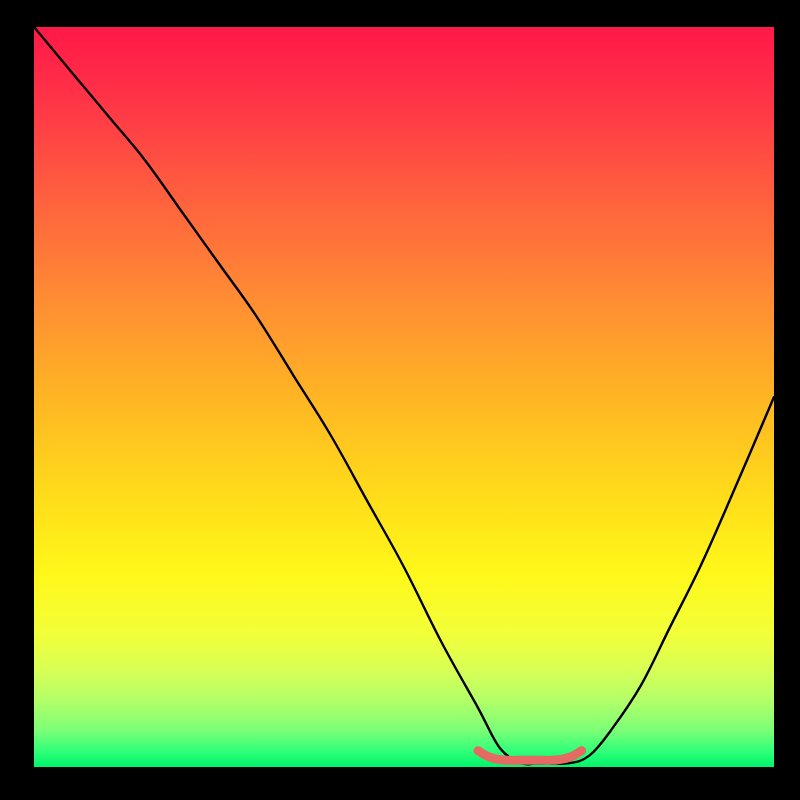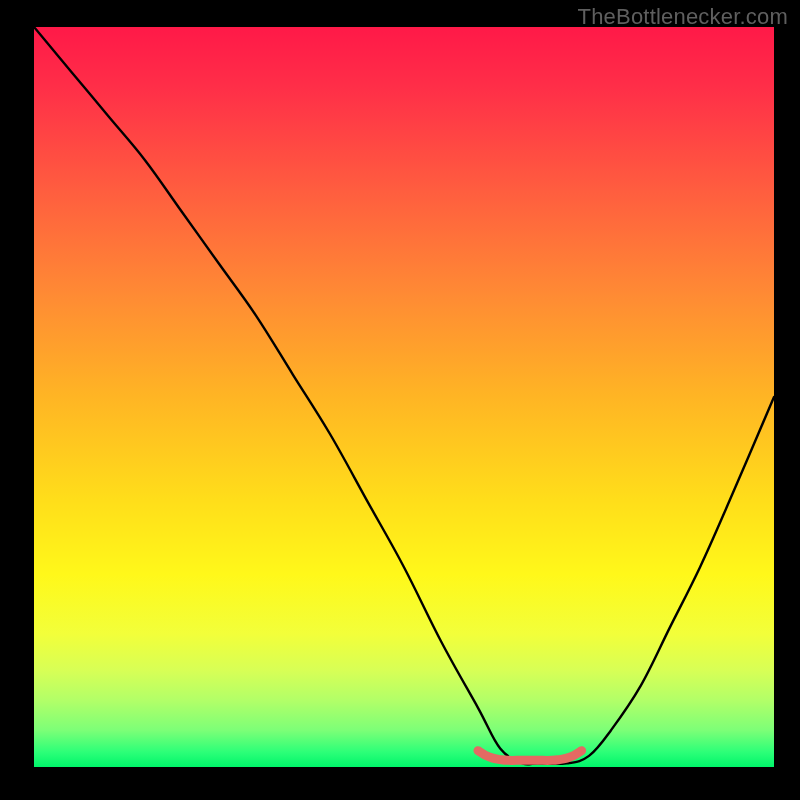--- a/index.html
+++ b/index.html
@@ -63,21 +63,20 @@
     left: 0;
     top: 0;
     width: 100%;
     height: 100%;
   }
 </style>
 </head>
 <body>
 
 <div class="frame">
-  <div class="watermark">TheBottlenecker.com</div>
 
   <div class="plot-area">
     <div class="gradient"></div>
     <svg class="curve" viewBox="0 0 740 740" preserveAspectRatio="none">
       <path id="curve-path" fill="none" stroke="#000" stroke-width="2.4" stroke-linecap="round" stroke-linejoin="round" d="M 0.0 0.0 C 6.7 8.0, 23.7 28.4, 37.0 44.4 C 50.3 60.4, 60.7 72.8, 74.0 88.8 C 87.3 104.8, 97.7 115.9, 111.0 133.2 C 124.3 150.5, 134.7 166.4, 148.0 185.0 C 161.3 203.6, 171.7 218.2, 185.0 236.8 C 198.3 255.4, 208.7 268.6, 222.0 288.6 C 235.3 308.6, 245.7 326.5, 259.0 347.8 C 272.3 369.1, 282.7 384.4, 296.0 407.0 C 309.3 429.6, 319.7 449.6, 333.0 473.6 C 346.3 497.6, 356.7 514.9, 370.0 540.2 C 383.3 565.5, 393.7 588.9, 407.0 614.2 C 420.3 639.5, 433.3 661.5, 444.0 680.8 C 454.7 700.1, 458.2 711.5, 466.2 721.5 C 474.2 731.5, 481.7 733.6, 488.4 736.3 C 495.1 739.0, 495.2 736.3, 503.2 736.3 C 511.2 736.3, 523.5 737.6, 532.8 736.3 C 542.1 735.0, 547.0 734.9, 555.0 728.9 C 563.0 722.9, 567.9 715.7, 577.2 703.0 C 586.5 690.3, 596.1 677.2, 606.8 658.6 C 617.5 640.0, 625.7 620.7, 636.4 599.4 C 647.1 578.1, 655.3 562.8, 666.0 540.2 C 676.7 517.6, 682.3 504.2, 695.6 473.6 C 708.9 443.0, 732.0 388.6, 740.0 370.0"></path>
       <path id="marker-path" fill="none" stroke="#e46a63" stroke-width="9" stroke-linecap="round" stroke-linejoin="round" d="M 444.0 723.7 C 445.3 724.5, 448.7 726.8, 451.4 728.2 C 454.1 729.5, 456.1 730.3, 458.8 731.1 C 461.5 731.9, 463.5 732.2, 466.2 732.6 C 468.9 733.0, 469.6 733.2, 473.6 733.3 C 477.6 733.5, 483.1 733.3, 488.4 733.3 C 493.7 733.3, 497.9 733.3, 503.2 733.3 C 508.5 733.3, 514.0 733.5, 518.0 733.3 C 522.0 733.2, 522.7 733.0, 525.4 732.6 C 528.1 732.2, 530.1 731.9, 532.8 731.1 C 535.5 730.3, 537.5 729.5, 540.2 728.2 C 542.9 726.8, 546.3 724.5, 547.6 723.7"></path>
     </svg>
   </div>
 </div>
 

